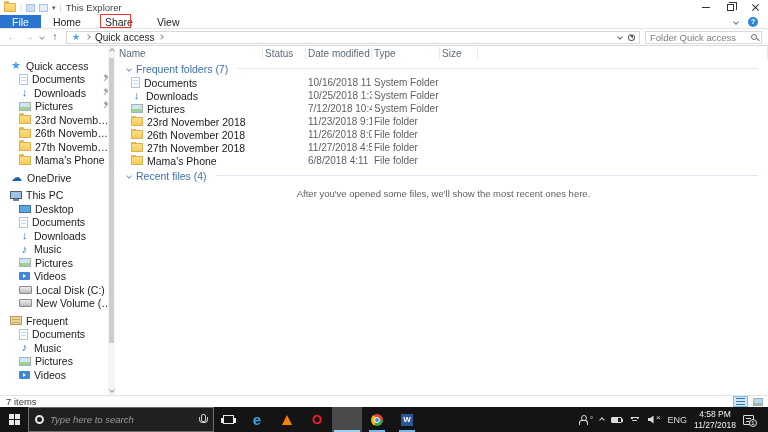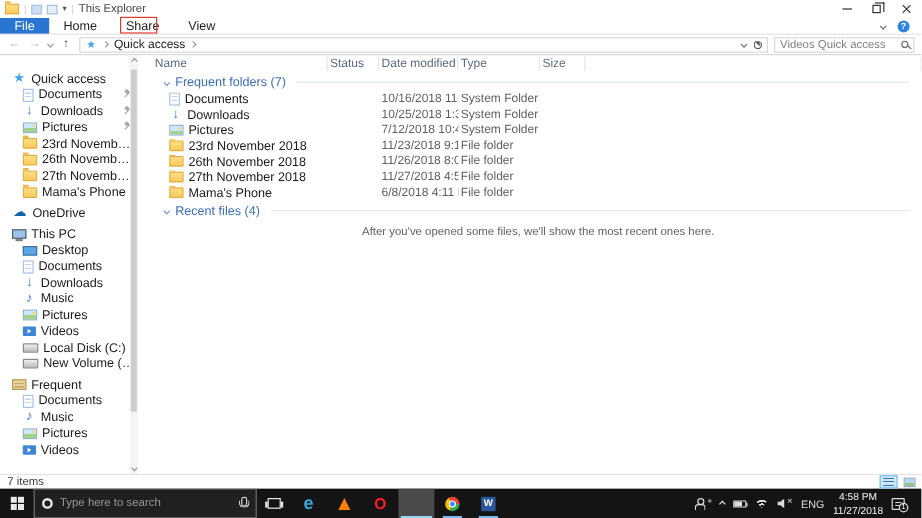--- a/index.html
+++ b/index.html
@@ -97,21 +97,21 @@
   .side-row .lbl{overflow:hidden;text-overflow:ellipsis;}
   .side-row .pin-icon{margin-left:auto;margin-right:3px;}
   .side-section{margin-top:4px;}
   .side-section:first-child{margin-top:0;}
   .sidescroll{position:absolute;right:0;top:0;bottom:0;width:7px;background:#f5f5f5;display:flex;flex-direction:column;align-items:center;}
   .sidescroll .chev{color:#9a9a9a;margin:3px 0;}
   .sidescroll .thumb{width:5px;flex:0 0 285px;background:#cdcdcd;margin-top:2px;}
   .sidescroll .spacer{flex:1;}
 
   
-  .content{flex:1;padding-left:14px;overflow:hidden;}
+  .content{flex:1;padding-left:4px;overflow:hidden;}
   .grid{display:grid;grid-template-columns:144px 43px 66px 68px 38px 1fr;}
   .colheads{height:14px;align-items:center;color:#5b6b7c;font-size:10px;}
   .colheads .cell{height:12px;display:flex;align-items:center;border-right:1px solid #e6e6e6;padding-left:2px;}
   .colheads .cell:first-child{padding-left:0;}
   .ghead{height:15px;display:flex;align-items:center;gap:5px;margin-top:1px;color:var(--group,#3f6fb4);font-size:10.5px;}
   .ghead .chev{color:#7b9cc4;margin-left:8px;}
   .ghead .rule{flex:1;height:1px;background:#e2e8f1;margin:0 10px 0 4px;}
   .frow{height:13px;align-items:center;font-size:10.5px;}
   .frow .cell{display:flex;align-items:center;padding-left:2px;overflow:hidden;white-space:nowrap;}
   .frow .cell.name{padding-left:12px;gap:4px;color:#1b1b1b;}
@@ -125,21 +125,21 @@
   .viewbtn.selected{background:#cfe8fb;border:1px solid #7fc0ee;}
   .details-glyph{width:9px;height:7px;background:repeating-linear-gradient(180deg,#3a74ae 0 1px,transparent 1px 3px);}
   .thumbs-glyph{width:10px;height:8px;border:1px solid #9ab0c4;background:linear-gradient(#b9d7ee 0 60%,#94c288 60%);}
 
   
   .taskbar{height:25px;background:#141414;display:flex;align-items:stretch;color:#dcdcdc;}
   .tbtn{display:flex;align-items:center;justify-content:center;}
   .startbtn{width:28px;}
   .winlogo{width:11px;height:11px;display:grid;grid-template-columns:5px 5px;grid-template-rows:5px 5px;gap:1px;}
   .winlogo i{background:#e8e8e8;}
-  .tsearch{width:186px;background:#202020;border:1px solid #6e6e6e;display:flex;align-items:center;gap:6px;padding:0 6px;font-size:9.5px;color:#9a9a9a;}
+  .tsearch{width:186px;background:#202020;border:1px solid #6e6e6e;display:flex;align-items:center;gap:6px;padding:0 6px;font-size:9.5px;color:#9a9a9a;font-style:italic;}
   .cortana-icon{width:9px;height:9px;border:2px solid #e8e8e8;border-radius:50%;}
   .mic-icon{margin-left:auto;width:9px;height:11px;}
   .mic-icon::before{content:"";position:absolute;left:3px;top:0;width:3px;height:6px;border:1px solid #cfcfcf;border-radius:2px;}
   .mic-icon::after{content:"";position:absolute;left:1px;top:3px;width:7px;height:5px;border:1px solid #cfcfcf;border-top:none;border-radius:0 0 4px 4px;}
   .taskview-icon{width:11px;height:9px;border:1px solid #e8e8e8;}
   .taskview-icon::before{content:"";position:absolute;left:-3px;top:2px;width:2px;height:5px;background:#e8e8e8;}
   .taskview-icon::after{content:"";position:absolute;right:-3px;top:2px;width:2px;height:5px;background:#e8e8e8;}
   .tapp{width:30px;display:flex;align-items:center;justify-content:center;position:relative;}
   .tapp.running::after{content:"";position:absolute;left:7px;right:7px;bottom:0;height:2px;background:var(--underline,#76b9ed);}
   .tapp.active{background:#4a4a4a;}
@@ -217,21 +217,21 @@
       <span class="ic star-icon" style="font-size:9px;width:10px;"></span>
       <span class="chev right tinychev"></span>
       <span class="crumb">Quick access</span>
       <span class="chev right tinychev"></span>
       <div class="addr-right">
         <span class="chev down"></span>
         <span class="ic refresh-icon"></span>
       </div>
     </div>
     <div class="searchbox">
-      <span>Videos Quick access</span>
+      <span>Folder Quick access</span>
       <span class="ic search-icon"></span>
     </div>
   </div>
 
   <div class="body">
     <div class="sidebar">
       <div id="tree">
           <div class="side-section">
             <div class="side-row root">
               <span class="ic star-icon"></span>

